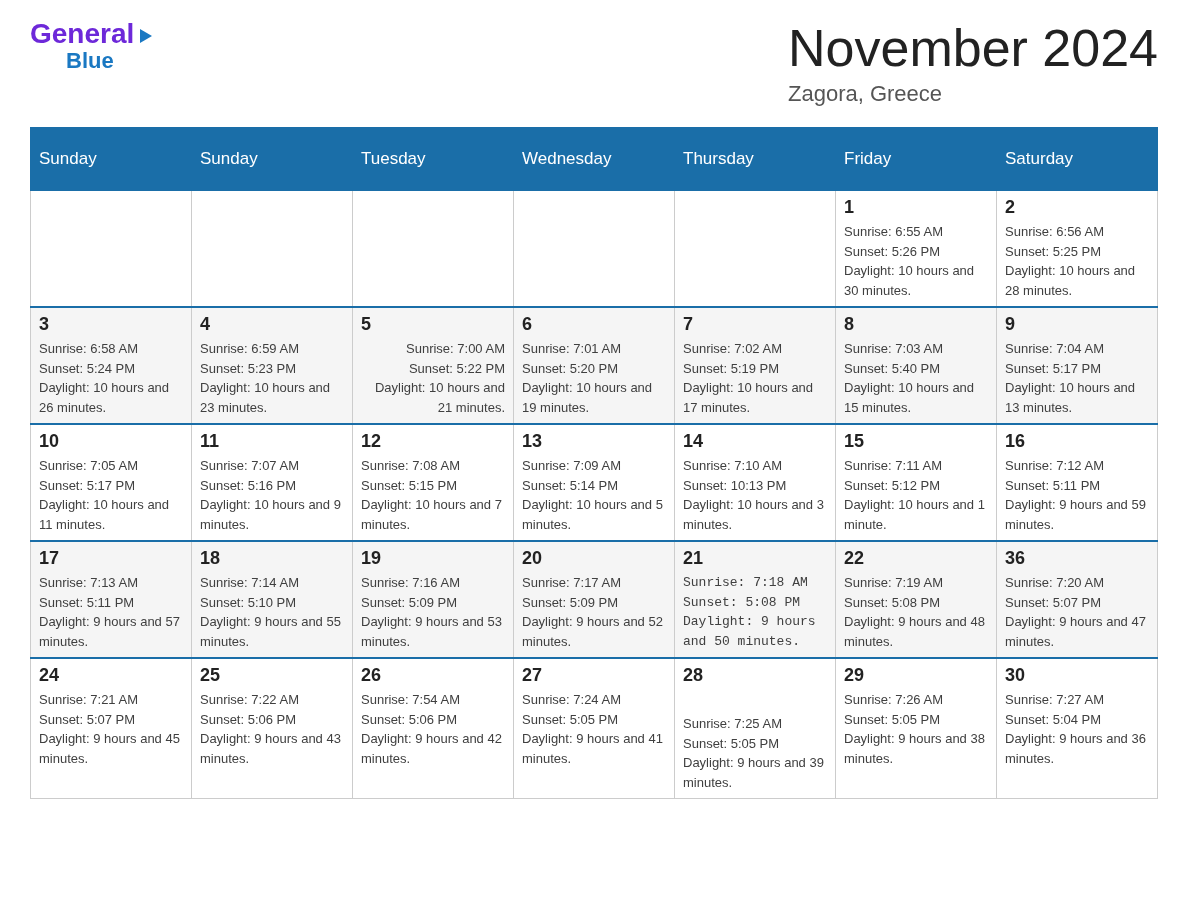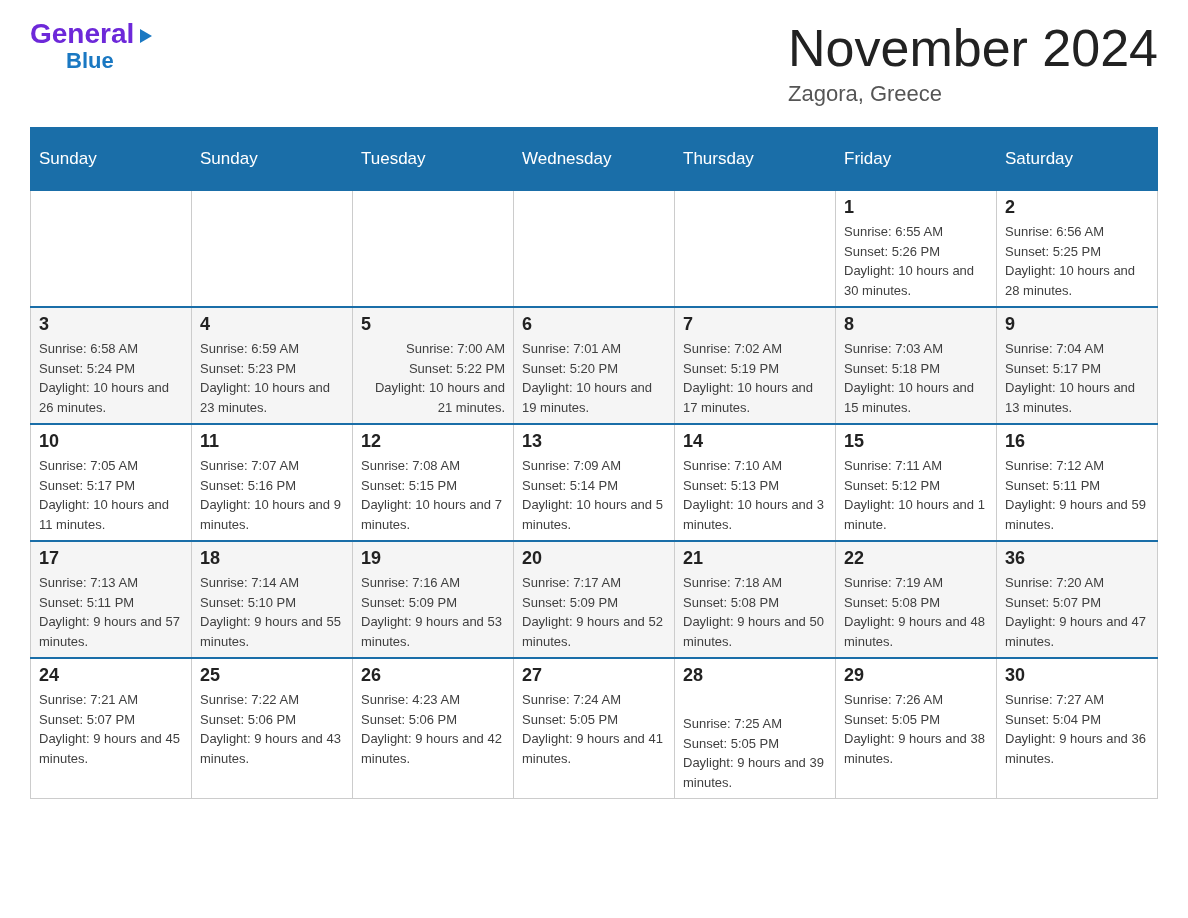--- a/index.html
+++ b/index.html
@@ -168,21 +168,21 @@
         </td>
         <td>
           <span class="day-number">7</span>
           <div class="day-info" style="white-space: pre-line;">Sunrise: 7:02 AM
 Sunset: 5:19 PM
 Daylight: 10 hours and 17 minutes.</div>
         </td>
         <td>
           <span class="day-number">8</span>
           <div class="day-info" style="white-space: pre-line;">Sunrise: 7:03 AM
-Sunset: 5:18 PM
+Sunset: 5:40 PM
 Daylight: 10 hours and 15 minutes.</div>
         </td>
         <td>
           <span class="day-number">9</span>
           <div class="day-info" style="white-space: pre-line;">Sunrise: 7:04 AM
 Sunset: 5:17 PM
 Daylight: 10 hours and 13 minutes.</div>
         </td>
       </tr>
       <tr class="row-divider">
@@ -206,21 +206,21 @@
         </td>
         <td>
           <span class="day-number">13</span>
           <div class="day-info" style="white-space: pre-line;">Sunrise: 7:09 AM
 Sunset: 5:14 PM
 Daylight: 10 hours and 5 minutes.</div>
         </td>
         <td>
           <span class="day-number">14</span>
           <div class="day-info" style="white-space: pre-line;">Sunrise: 7:10 AM
-Sunset: 5:13 PM
+Sunset: 10:13 PM
 Daylight: 10 hours and 3 minutes.</div>
         </td>
         <td>
           <span class="day-number">15</span>
           <div class="day-info" style="white-space: pre-line;">Sunrise: 7:11 AM
 Sunset: 5:12 PM
 Daylight: 10 hours and 1 minute.</div>
         </td>
         <td>
           <span class="day-number">16</span>
@@ -249,21 +249,21 @@
 Daylight: 9 hours and 53 minutes.</div>
         </td>
         <td>
           <span class="day-number">20</span>
           <div class="day-info" style="white-space: pre-line;">Sunrise: 7:17 AM
 Sunset: 5:09 PM
 Daylight: 9 hours and 52 minutes.</div>
         </td>
         <td>
           <span class="day-number">21</span>
-          <div class="day-info" style="white-space: pre-line;">Sunrise: 7:18 AM
+          <div class="day-info" style="white-space: pre-line; font-family: Liberation Mono, monospace;">Sunrise: 7:18 AM
 Sunset: 5:08 PM
 Daylight: 9 hours and 50 minutes.</div>
         </td>
         <td>
           <span class="day-number">22</span>
           <div class="day-info" style="white-space: pre-line;">Sunrise: 7:19 AM
 Sunset: 5:08 PM
 Daylight: 9 hours and 48 minutes.</div>
         </td>
         <td>
@@ -281,21 +281,21 @@
 Daylight: 9 hours and 45 minutes.</div>
         </td>
         <td>
           <span class="day-number">25</span>
           <div class="day-info" style="white-space: pre-line;">Sunrise: 7:22 AM
 Sunset: 5:06 PM
 Daylight: 9 hours and 43 minutes.</div>
         </td>
         <td>
           <span class="day-number">26</span>
-          <div class="day-info" style="white-space: pre-line;">Sunrise: 4:23 AM
+          <div class="day-info" style="white-space: pre-line;">Sunrise: 7:54 AM
 Sunset: 5:06 PM
 Daylight: 9 hours and 42 minutes.</div>
         </td>
         <td>
           <span class="day-number">27</span>
           <div class="day-info" style="white-space: pre-line;">Sunrise: 7:24 AM
 Sunset: 5:05 PM
 Daylight: 9 hours and 41 minutes.</div>
         </td>
         <td>

